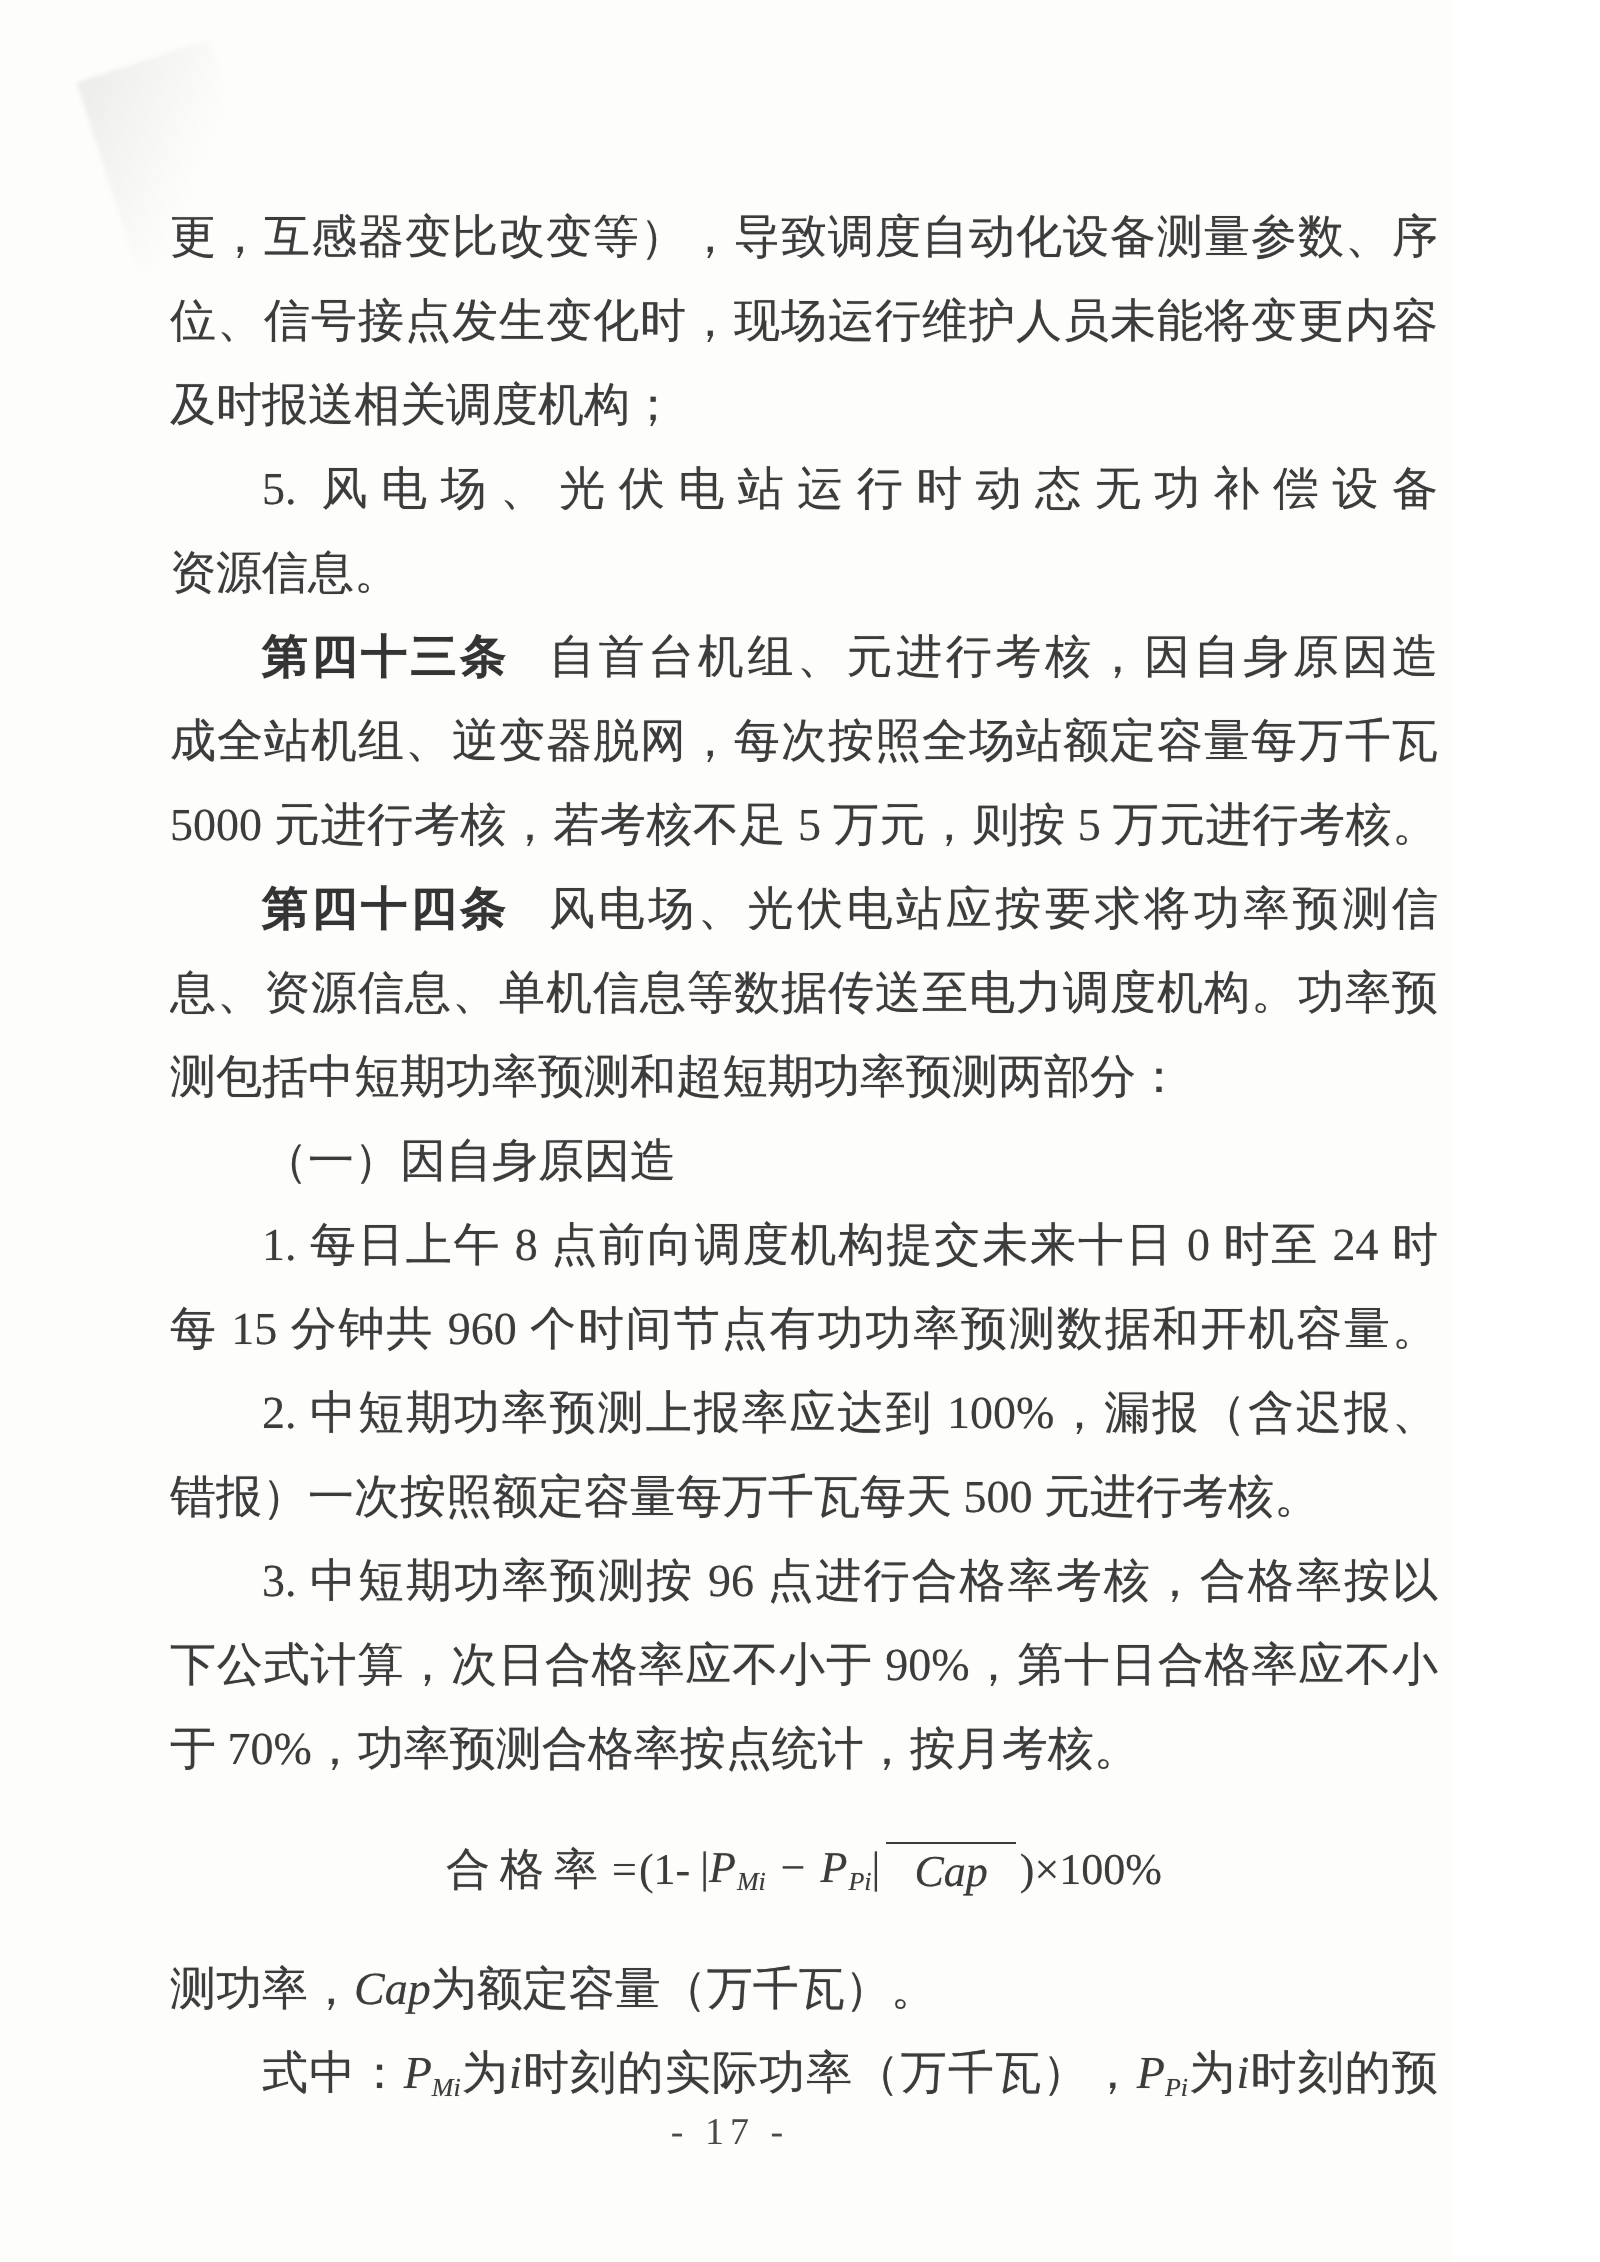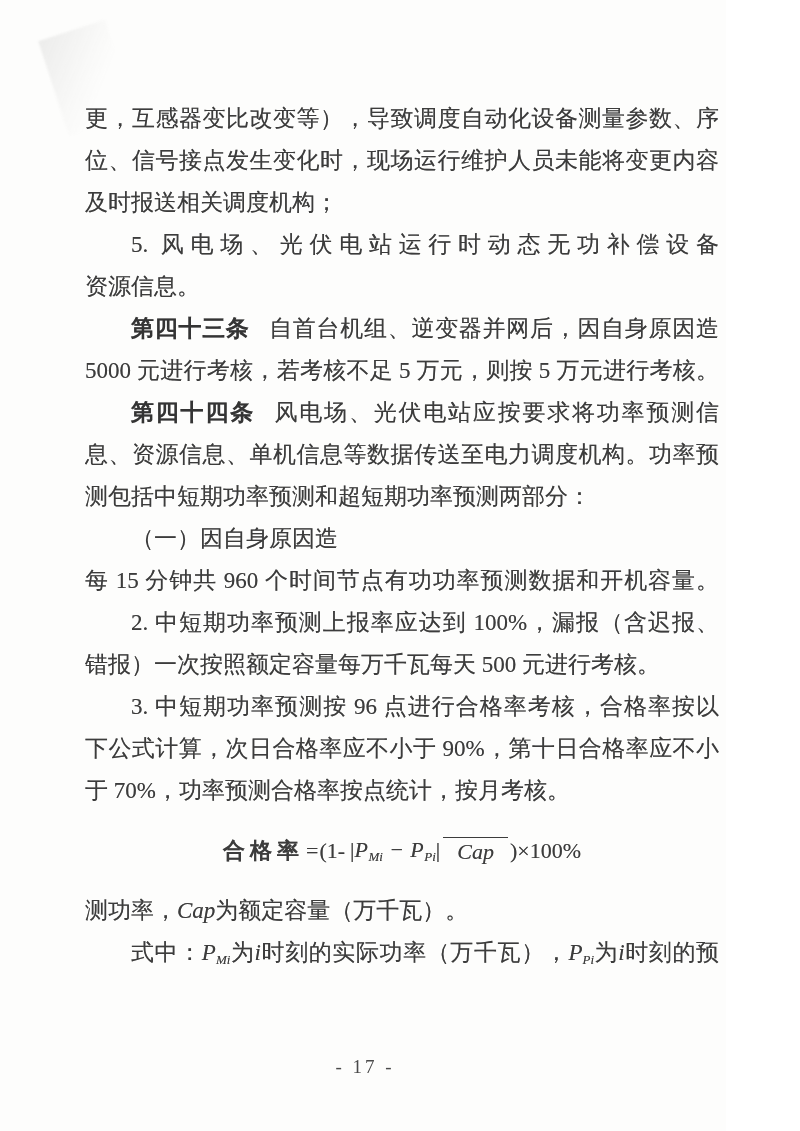--- a/index.html
+++ b/index.html
@@ -61,21 +61,21 @@
     letter-spacing: 0;
   }
   .formula {
     height: 74px;
     display: flex;
     align-items: center;
     justify-content: center;
     font-size: 22px;
     margin: 2px 0;
   }
-  .f-lhs { letter-spacing: 5px; margin-right: 2px; font-weight: bold; }
+  .f-lhs { letter-spacing: 5px; margin-right: 2px; }
   .f-eq { margin-right: 1px; }
   .frac {
     display: inline-flex;
     flex-direction: row;
     align-items: center;
     margin: 0 2px;
     line-height: 1.15;
   }
   .frac .num { padding: 0 3px 1px 3px; font-style: normal; }
   .frac .den {
@@ -102,27 +102,29 @@
 <div class="page">
   <div class="artifact"></div>
 
   <main class="content">
     <div class="ln j">更，互感器变比改变等），导致调度自动化设备测量参数、序</div>
     <div class="ln j">位、信号接点发生变化时，现场运行维护人员未能将变更内容</div>
     <div class="ln">及时报送相关调度机构；</div>
     <div class="ln j ind">5. 风电场、光伏电站运行时动态无功补偿设备（SVG/SVC）</div>
     <div class="ln">资源信息。</div>
 
-    <div class="ln j ind"><span class="head">第四十三条</span><span>自首台机组、逆变器并网后，因自身原因造</span></div>
+    <div class="ln j ind"><span class="head">第四十三条</span><span>自首台机组、元进行考核，因自身原因造</span></div>
+    <div class="ln j">成全站机组、逆变器脱网，每次按照全场站额定容量每万千瓦</div>
     <div class="ln j">5000 元进行考核，若考核不足 5 万元，则按 5 万元进行考核。</div>
 
     <div class="ln j ind"><span class="head">第四十四条</span><span>风电场、光伏电站应按要求将功率预测信</span></div>
     <div class="ln j">息、资源信息、单机信息等数据传送至电力调度机构。功率预</div>
     <div class="ln">测包括中短期功率预测和超短期功率预测两部分：</div>
     <div class="ln ind">（一）因自身原因造</div>
+    <div class="ln j ind">1. 每日上午 8 点前向调度机构提交未来十日 0 时至 24 时</div>
     <div class="ln j">每 15 分钟共 960 个时间节点有功功率预测数据和开机容量。</div>
     <div class="ln j ind">2. 中短期功率预测上报率应达到 100%，漏报（含迟报、</div>
     <div class="ln">错报）一次按照额定容量每万千瓦每天 500 元进行考核。</div>
     <div class="ln j ind">3. 中短期功率预测按 96 点进行合格率考核，合格率按以</div>
     <div class="ln j">下公式计算，次日合格率应不小于 90%，第十日合格率应不小</div>
     <div class="ln">于 70%，功率预测合格率按点统计，按月考核。</div>
 
     <div class="formula">
       <span class="f-lhs">合格率</span>
       <span class="f-eq">=</span>

